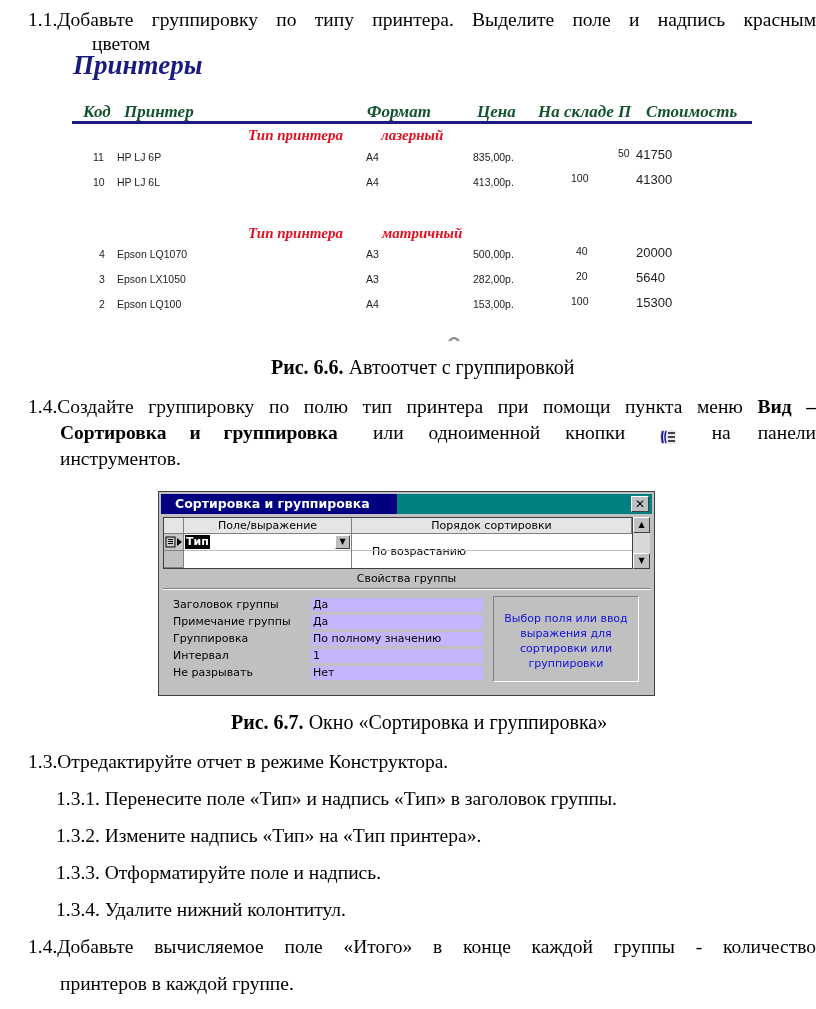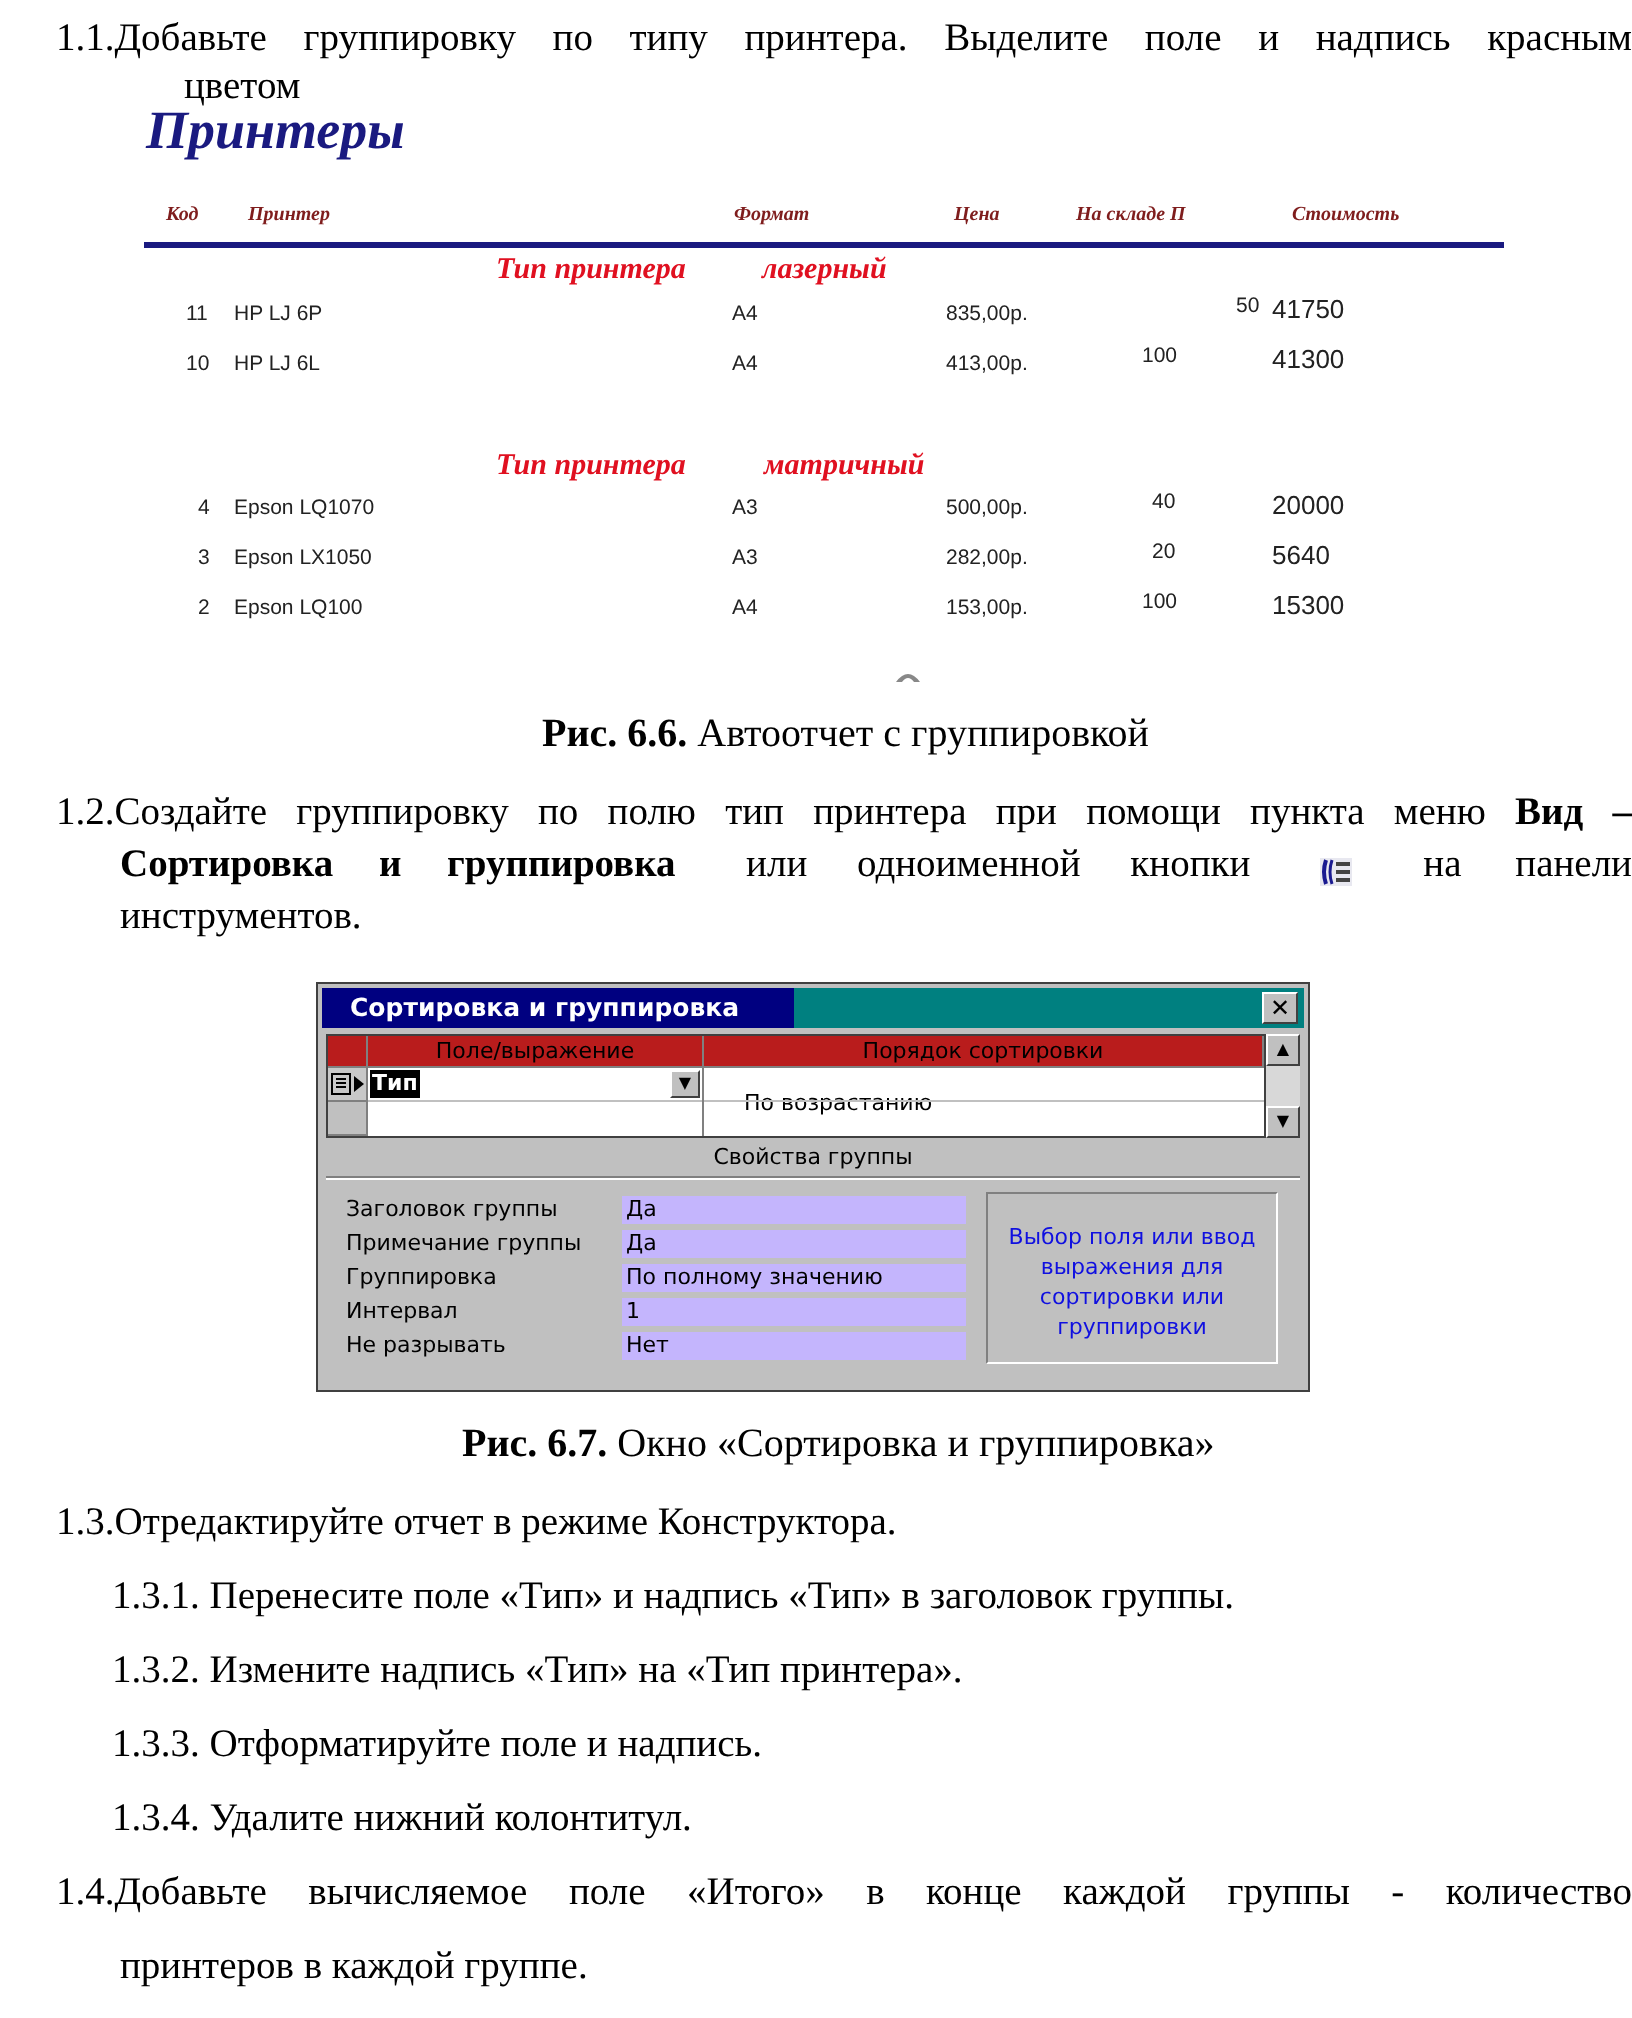--- a/index.html
+++ b/index.html
@@ -7,42 +7,42 @@
          font-family: "Liberation Serif", serif; color: #000; }
   .abs { position: absolute; }
   .para { font-size: 19.5px; line-height: 28px; text-align: justify; }
   .justify-last { text-align-last: justify; }
   .bold { font-weight: bold; }
 
   
   .rep-title { font-family: "Liberation Serif", serif; font-style: italic; font-weight: bold;
                color: #1a1a80; font-size: 27px; }
   .rep-head { font-family: "Liberation Serif", serif; font-style: italic; font-weight: bold;
-              color: #7f1d1d; font-size: 10px; }
+              color: #14532d; font-size: 17px; }
   .rep-rule { background: #1a1a80; height: 3px; }
   .grp { font-family: "Liberation Serif", serif; font-style: italic; font-weight: bold;
          color: #e01020; font-size: 15px; }
   .cell { font-family: "Liberation Sans", sans-serif; font-size: 10.5px; color: #222; }
   .cell-lg { font-family: "Liberation Sans", sans-serif; font-size: 13px; color: #222; }
   .caption { font-size: 20px; }
 
   
   .dlg { position: absolute; left: 158px; top: 491px; width: 497px; height: 205px;
          background: #c0c0c0; border: 1px solid #404040; box-sizing: border-box;
          font-family: "DejaVu Sans", sans-serif; font-size: 11px; }
   .dlg-title { position: absolute; left: 2px; top: 2px; right: 2px; height: 20px;
                background: #008080; }
   .dlg-title-active { position: absolute; left: 0; top: 0; width: 236px; height: 20px; background: #000080; }
   .dlg-title-text { position: absolute; left: 14px; top: 2px; color: #fff; font-weight: bold; font-size: 12.5px; }
   .dlg-close { position: absolute; right: 3px; top: 2px; width: 16px; height: 14px; background: #c0c0c0;
                border: 1px solid; border-color: #fff #404040 #404040 #fff; font-size: 12px; line-height: 14px;
                text-align: center; font-weight: bold; color: #000; }
   .grid { position: absolute; left: 4px; top: 25px; width: 470px; height: 52px; background: #fff;
           border: 1px solid #404040; box-sizing: border-box; }
-  .grid-hdr { position: absolute; top: 0; height: 16px; background: #b91c1c; border-right: 1px solid #808080;
+  .grid-hdr { position: absolute; top: 0; height: 16px; background: #e5e5e5; border-right: 1px solid #808080;
               border-bottom: 1px solid #808080; box-sizing: border-box; text-align: center; line-height: 15px; color: #000; }
   .sel-cell { position: absolute; left: 0; width: 20px; background: #c0c0c0; border-right: 1px solid #808080;
               border-bottom: 1px solid #808080; box-sizing: border-box; }
   .row-line { position: absolute; left: 20px; right: 0; height: 1px; background: #c0c0c0; }
   .vline { position: absolute; width: 1px; background: #808080; }
   .scroll { position: absolute; left: 474px; top: 25px; width: 17px; height: 52px; background: #d8d8d8; }
   .sbtn { position: absolute; left: 0; width: 17px; height: 16px; background: #c0c0c0;
           border: 1px solid; border-color: #fff #404040 #404040 #fff; box-sizing: border-box;
           font-size: 8px; text-align: center; line-height: 14px; color: #000; }
   .dd-btn { position: absolute; width: 15px; height: 14px; background: #c0c0c0;
@@ -126,21 +126,21 @@
 
 <svg class="abs" style="left:447px; top:334px;" width="14" height="8">
   <path d="M1 7 Q7 -1 13 7 L10 7 Q7 3 4 7 Z" fill="#888"></path>
 </svg>
 
 <div class="abs caption" style="left:271px; top:356px;">
   <span class="bold">Рис. 6.6.</span><span> Автоотчет с группировкой</span>
 </div>
 
 <div class="abs para justify-last" style="left:28px; top:393px; width:788px;">
-  <span>1.2.</span><span>Создайте группировку по полю тип принтера при помощи  пункта меню </span><span class="bold">Вид –</span>
+  <span>1.4.</span><span>Создайте группировку по полю тип принтера при помощи  пункта меню </span><span class="bold">Вид –</span>
 </div>
 <div class="abs para" style="left:60px; top:419px; width:756px; display:flex; justify-content:space-between; align-items:center;">
   <span class="bold" style="word-spacing:18px;">Сортировка и группировка</span>
   <span style="word-spacing:20px;"> или одноименной кнопки </span>
   <span style="display:inline-block; width:16px; height:16px; position:relative;">
     <svg width="16" height="16">
       <rect x="0" y="1" width="16" height="14" fill="#e8e8f0"></rect>
       <path d="M3 2 Q1 8 3 14" stroke="#1a1a90" stroke-width="2" fill="none"></path>
       <path d="M6 2 Q4 8 6 14" stroke="#1a1a90" stroke-width="1.5" fill="none"></path>
       <rect x="8" y="3" width="7" height="2" fill="#444"></rect>

